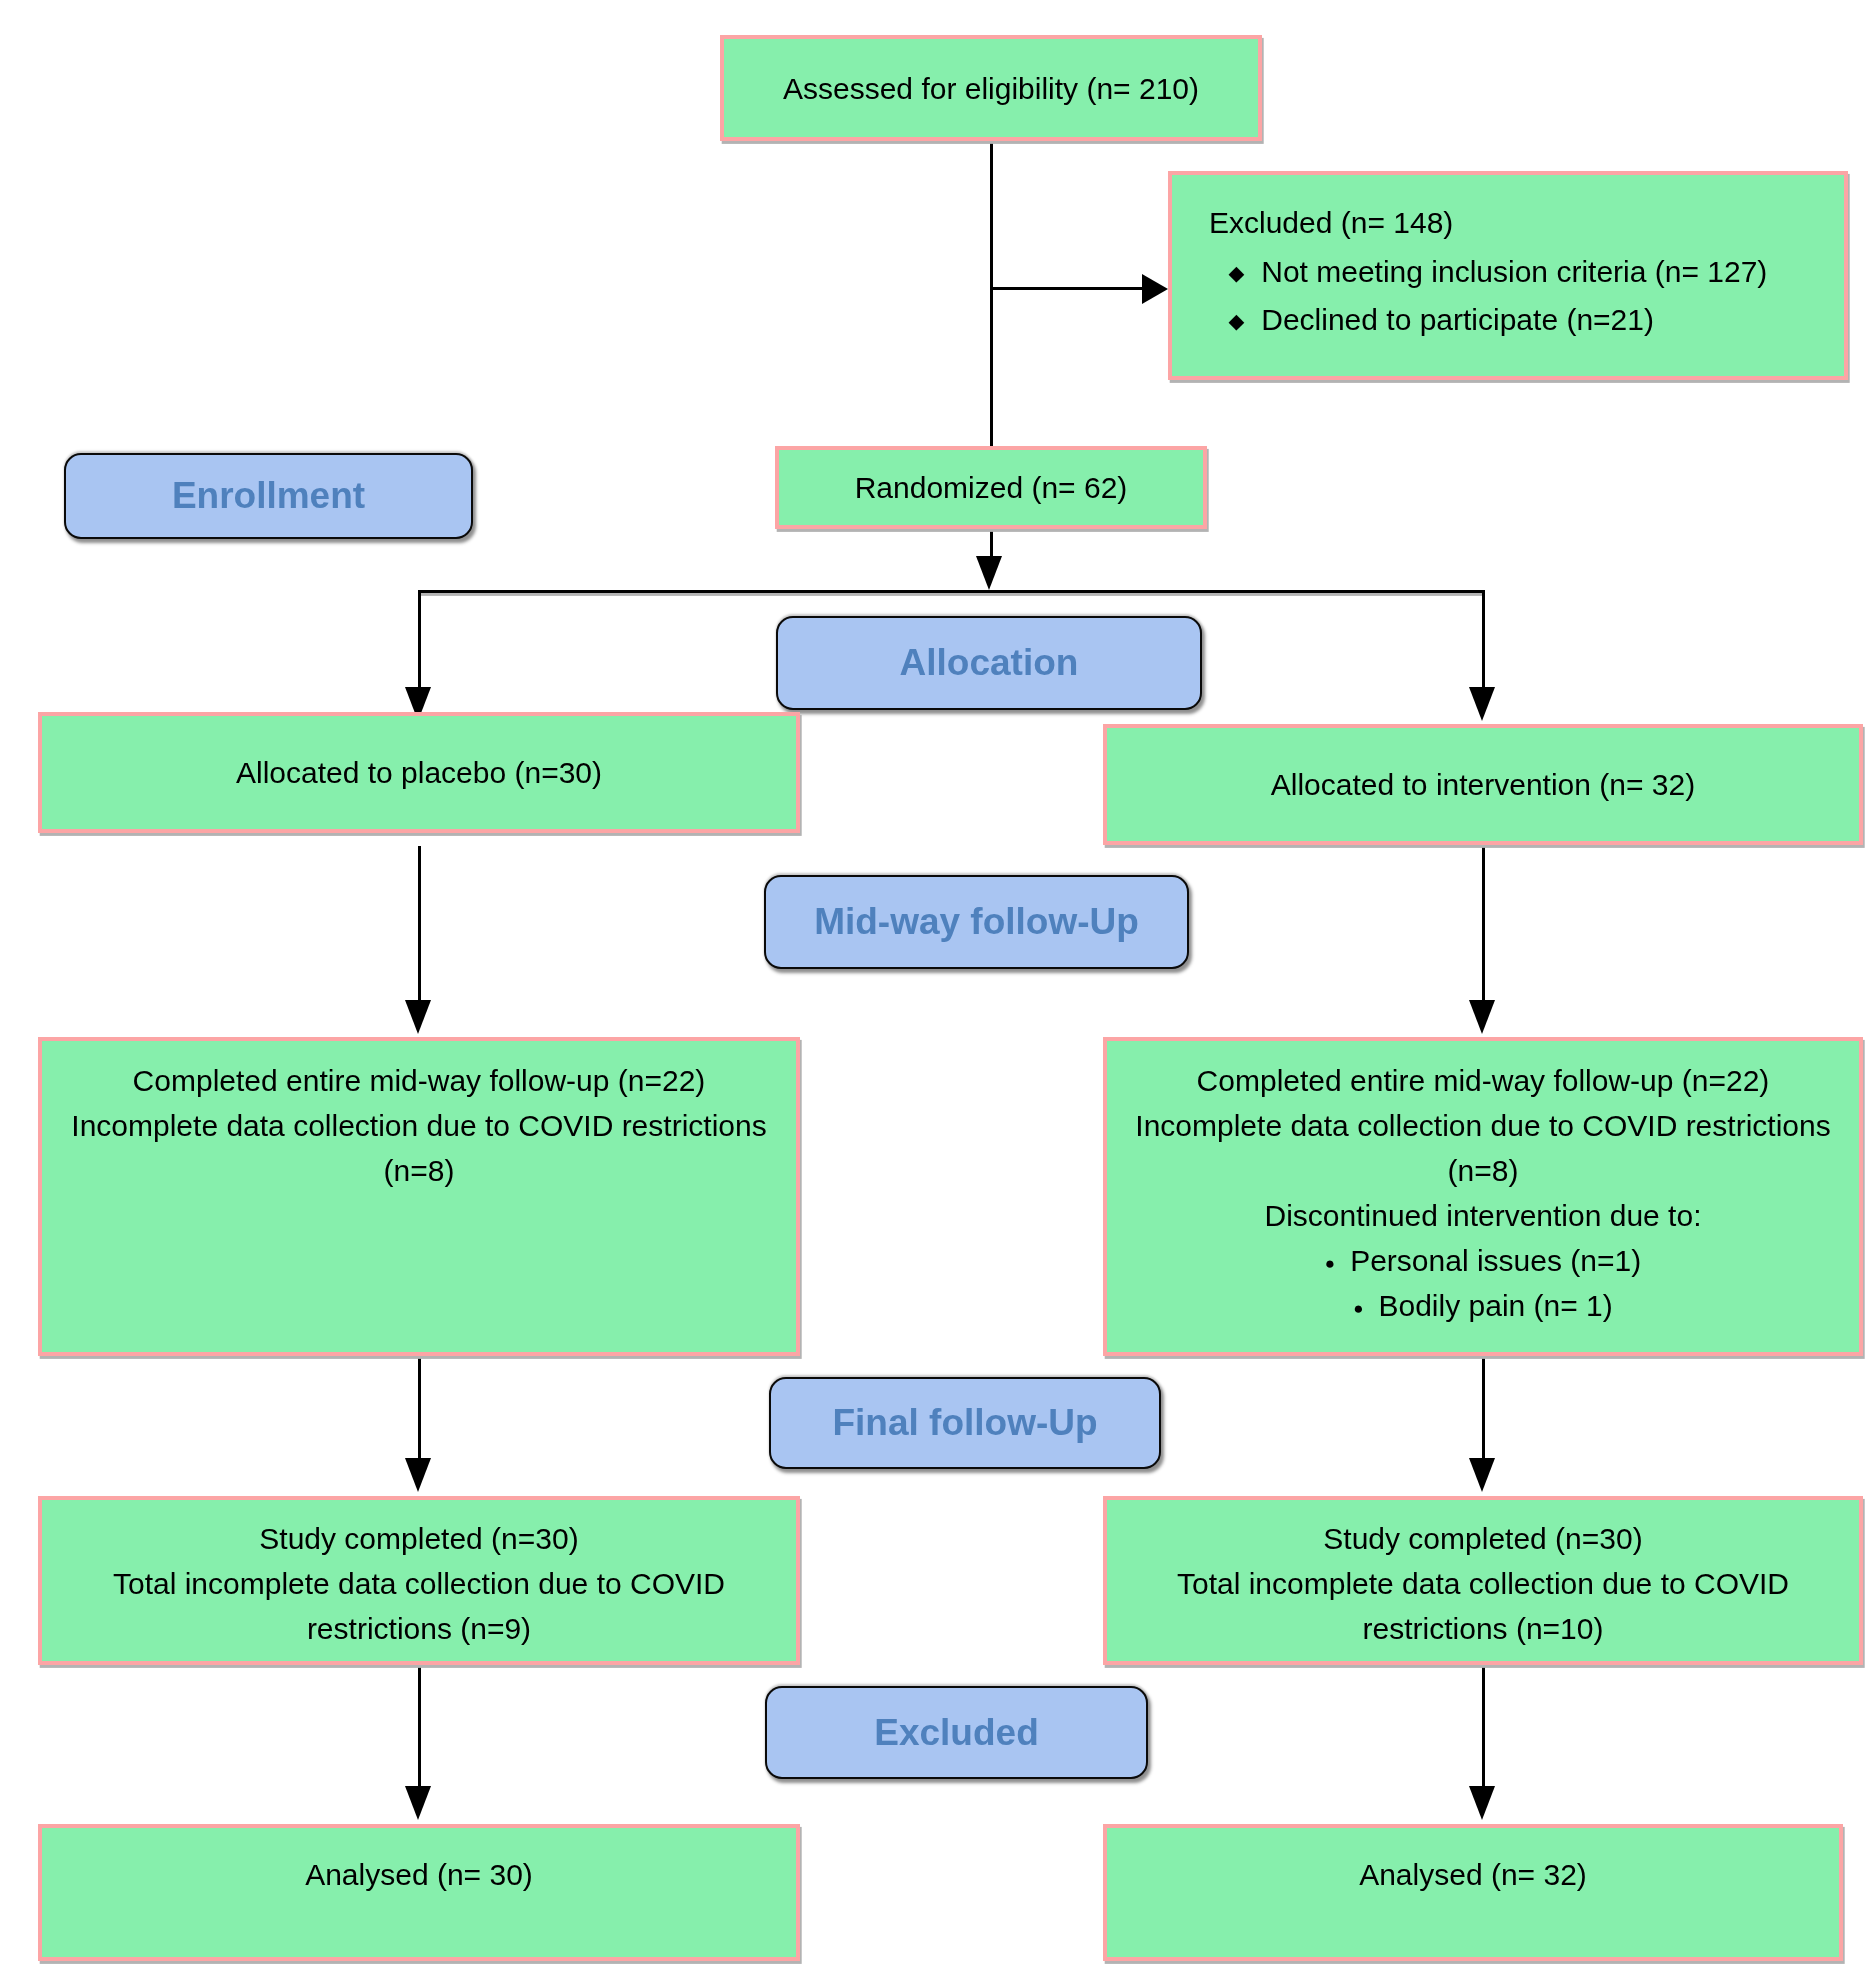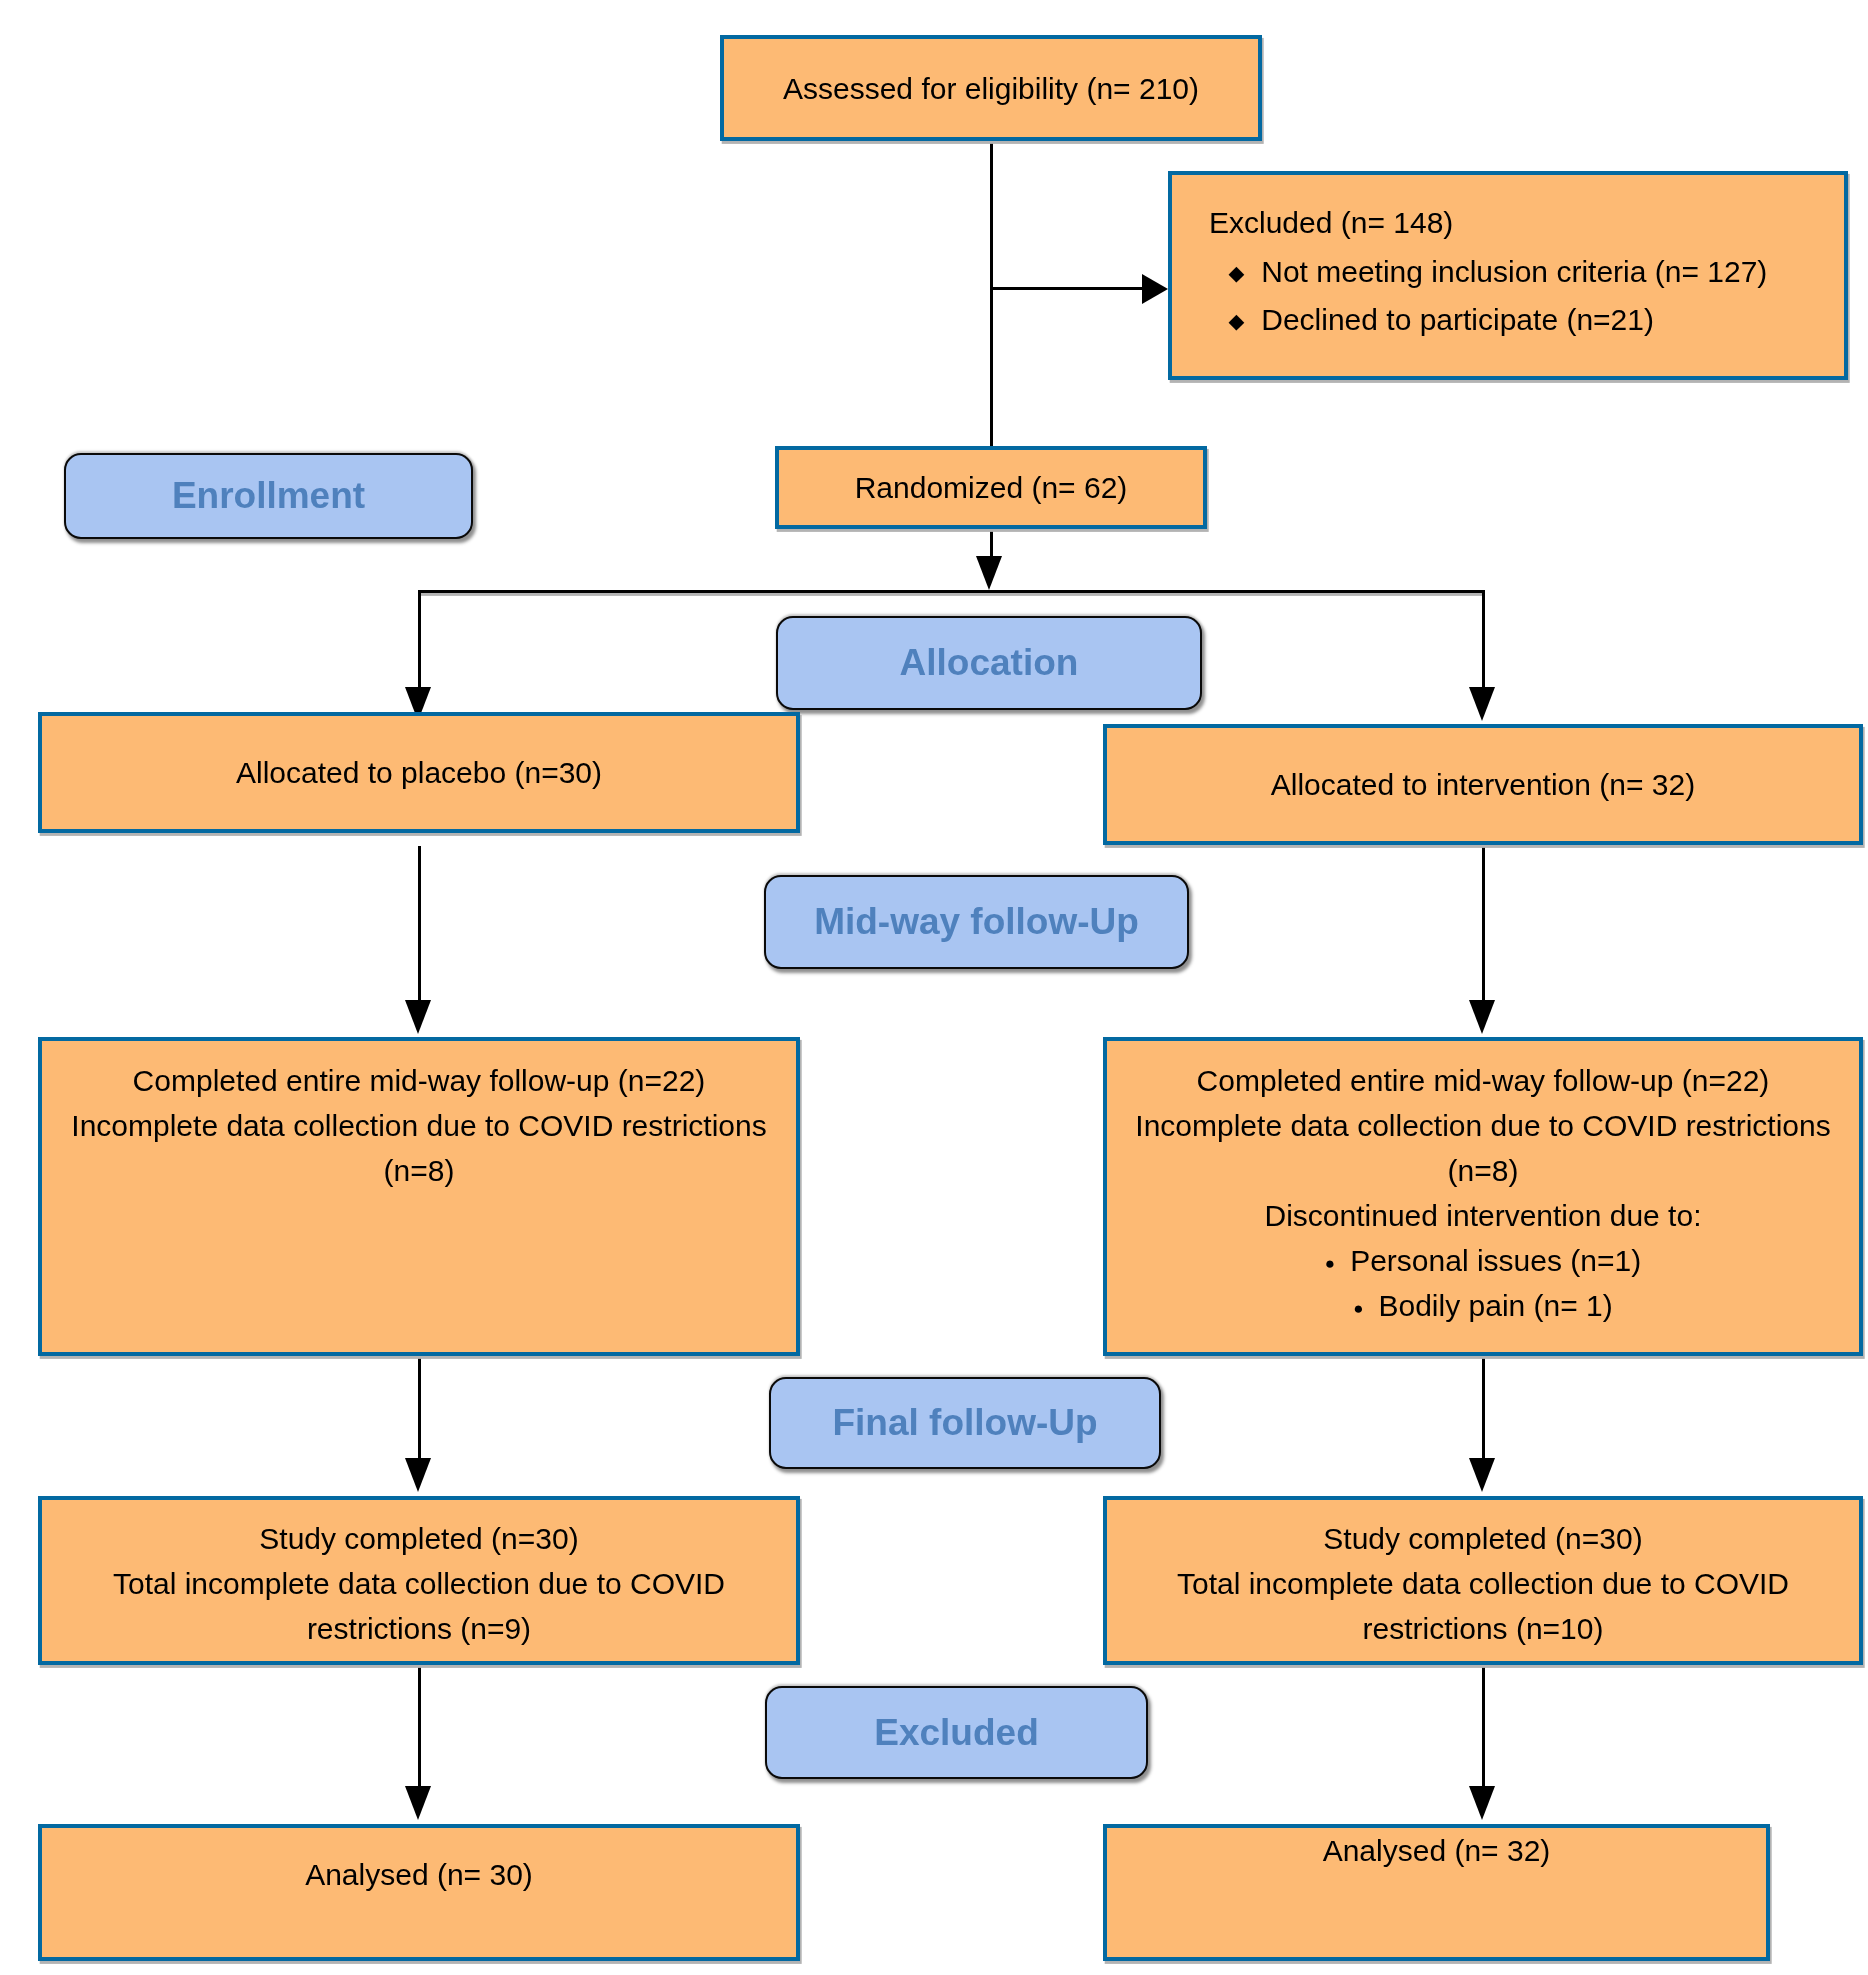--- a/index.html
+++ b/index.html
@@ -6,22 +6,22 @@
   #canvas{
     position:relative;
     width:1869px;height:1975px;
     background:#ffffff;
     font-family:"Liberation Sans", sans-serif;
     color:#000;
   }
   
   .box{
     position:absolute;
-    background:#fdba74;
-    border:4px solid #0369a1;
+    background:#86efac;
+    border:4px solid #fca5a5;
     box-sizing:border-box;
     box-shadow:1.7px 2.9px 0 #b3b3b3;
     display:flex;
     flex-direction:column;
     align-items:center;
     justify-content:center;
     text-align:center;
     font-size:30px;
     line-height:1.5;
   }
@@ -183,18 +183,18 @@
   </div>
 
   <div class="stage" style="left:765px;top:1686px;width:383px;height:93px;">
     <span>Excluded</span>
   </div>
 
   <div class="box top" style="left:38px;top:1824px;width:762px;height:137px;padding-top:24px;">
     <div class="line">Analysed (n= 30)</div>
   </div>
 
-  <div class="box top" style="left:1103px;top:1824px;width:667px;height:137px;">
+  <div class="box top" style="left:1103px;top:1824px;width:740px;height:137px;padding-top:24px;">
     <div class="line">Analysed (n= 32)</div>
   </div>
 
 </div>
 
 
 </body></html>

